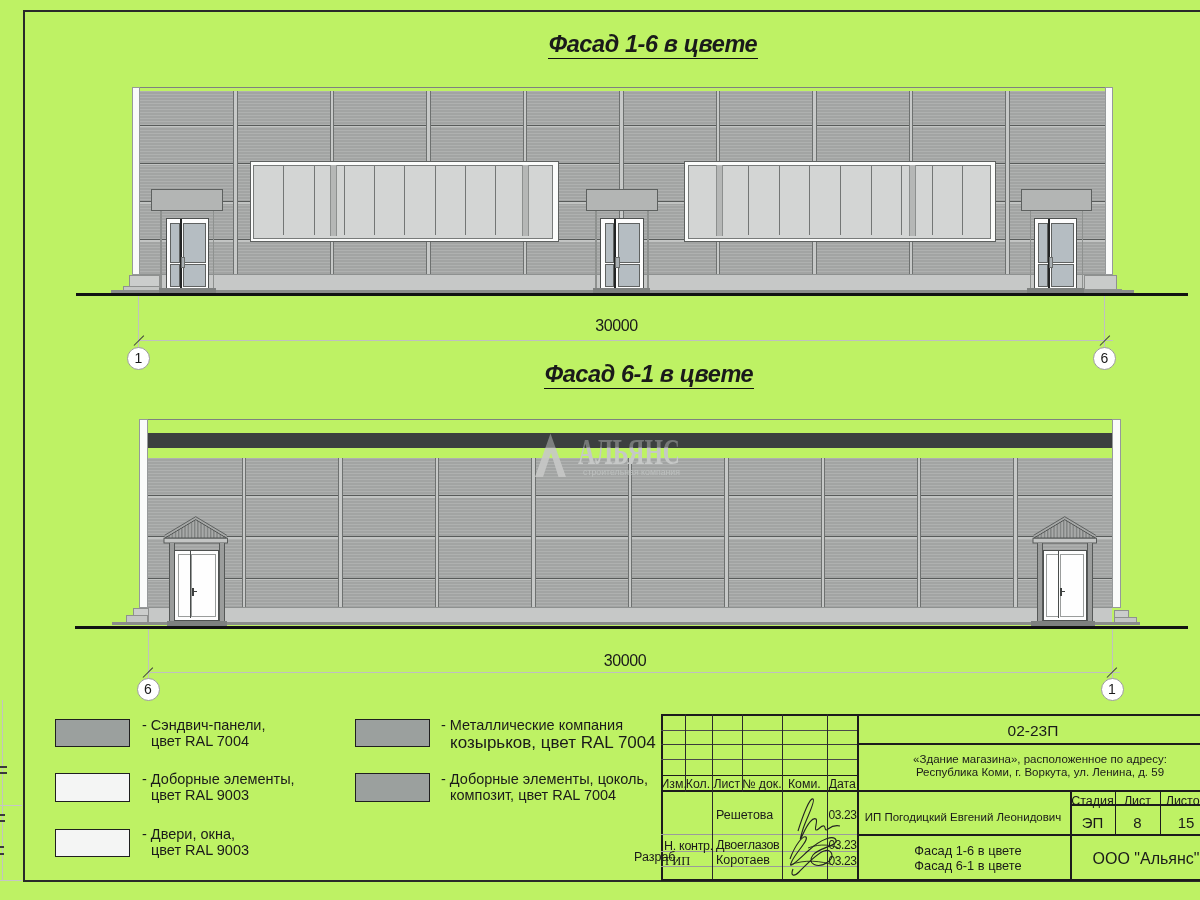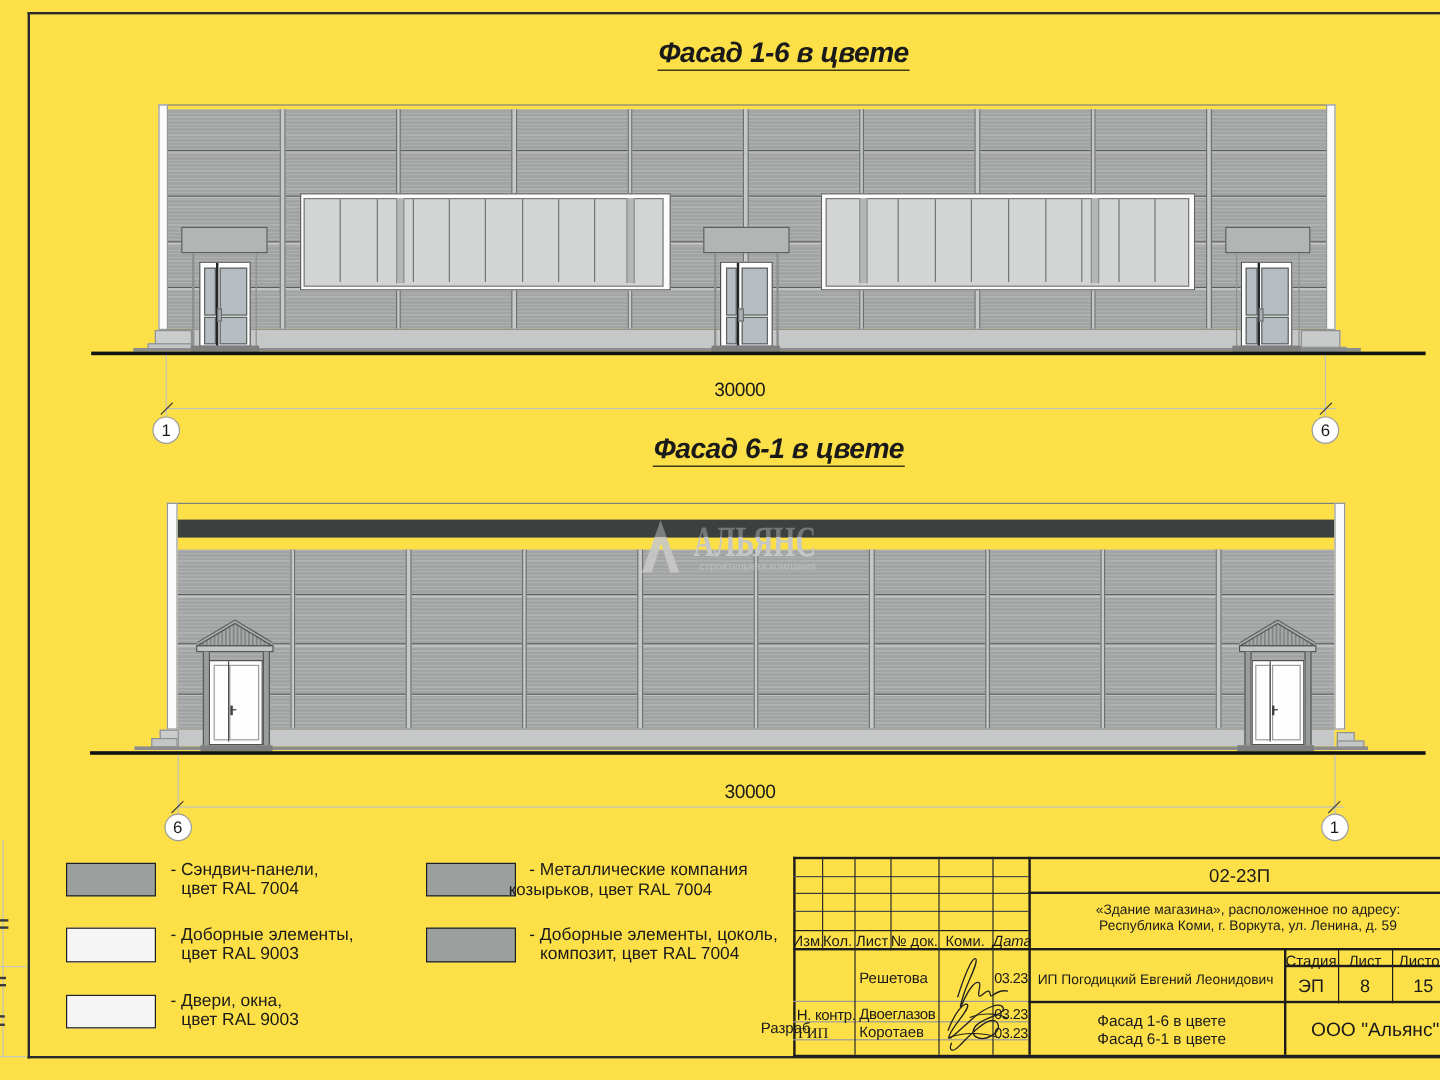--- a/index.html
+++ b/index.html
@@ -1,16 +1,16 @@
 <!DOCTYPE html>
 <html><head>
 <meta charset="utf-8">
 <style>
 html,body{margin:0;padding:0;background:#fff;}
-#page{position:relative;width:1200px;height:900px;background:#fde047;overflow:hidden;
+#page{position:relative;width:1200px;height:900px;background:#bef264;overflow:hidden;
   font-family:"Liberation Sans",sans-serif;}
 .abs{position:absolute;}
 .panels{background:repeating-linear-gradient(180deg,#afb1b0 0 1px,#a2a4a3 1px 3px);}
 .jl{height:1.9px;background:#c2c4c3;border-top:1.2px solid #585b5a;}
 .vdiv{width:2.6px;background:#c7c9c8;border-left:1px solid #6e7170;border-right:1px solid #6e7170;}
 .trim{background:#fafbfa;border:1px solid #96999a;}
 .band{background:#c6c8c7;border-top:1px solid #8e9190;}
 .canopy{background:#b3b5b4;border:1px solid #5d605f;}
 .post{width:1.7px;background:#8e918f;}
 .win{background:#fbfcfb;border:1px solid #5e6160;}
@@ -279,21 +279,21 @@
 <div class="abs t" style="left:151px;top:786.5px;font-size:14.5px;">цвет RAL 9003</div>
 
 <div class="abs" style="left:54.7px;top:829.1px;width:73.6px;height:26.4px;background:#f4f5f4;border:1.4px solid #1f1f1f;"></div>
 
 <div class="abs t" style="left:142px;top:826px;font-size:14.5px;">- Двери, окна,</div>
 <div class="abs t" style="left:151px;top:842px;font-size:14.5px;">цвет RAL 9003</div>
 
 <div class="abs" style="left:354.6px;top:719.1px;width:73.7px;height:26.3px;background:#9ba09e;border:1.4px solid #1f1f1f;"></div>
 
 <div class="abs t" style="left:441px;top:716.5px;font-size:14.5px;">- Металлические компания</div>
-<div class="abs t" style="left:424px;top:732.5px;font-size:14px;">козырьков, цвет RAL 7004</div>
+<div class="abs t" style="left:450px;top:732.5px;font-size:17px;">козырьков, цвет RAL 7004</div>
 
 <div class="abs" style="left:354.6px;top:773.3px;width:73.7px;height:26.8px;background:#9ba09e;border:1.4px solid #1f1f1f;"></div>
 
 <div class="abs t" style="left:441px;top:770.5px;font-size:14.5px;">- Доборные элементы, цоколь,</div>
 <div class="abs t" style="left:450px;top:786.5px;font-size:14.5px;">композит, цвет RAL 7004</div>
 
 <div class="abs" style="left:2.2px;top:700px;width:0.9px;height:180px;background:#c2c2c2;"></div>
 <div class="abs" style="left:0;top:805px;width:22px;height:0.9px;background:#c6c6c6;"></div>
 <div class="abs" style="left:0;top:880px;width:22px;height:0.9px;background:#c6c6c6;"></div>
 <div class="abs" style="left:0;top:766px;width:7px;height:2px;background:#3a3a3a;"></div>
@@ -326,21 +326,21 @@
 <div class="abs tb" style="left:857.2px;top:714px;width:2px;height:164.6px;"></div>
 <div class="abs tb" style="left:1070px;top:790px;width:2px;height:88.6px;"></div>
 <div class="abs tb" style="left:1114.8px;top:790px;width:1.7px;height:46.2px;"></div>
 <div class="abs tb" style="left:1159.8px;top:790px;width:1.7px;height:46.2px;"></div>
 
 <div class="abs t" style="left:660.5px;top:776.5px;width:24px;text-align:center;font-size:12.3px;">Изм.</div>
 <div class="abs t" style="left:684.5px;top:776.5px;width:27px;text-align:center;font-size:12.3px;">Кол.</div>
 <div class="abs t" style="left:711.8px;top:776.5px;width:30px;text-align:center;font-size:12.3px;">Лист</div>
 <div class="abs t" style="left:742.2px;top:776.5px;width:39px;text-align:center;font-size:12.3px;">№ док.</div>
 <div class="abs t" style="left:781.8px;top:776.5px;width:45px;text-align:center;font-size:12.3px;">Коми.</div>
-<div class="abs t" style="left:827.3px;top:776.5px;width:30px;text-align:center;font-size:12.3px;font-style:italic;">Дата</div>
+<div class="abs t" style="left:827.3px;top:776.5px;width:30px;text-align:center;font-size:12.3px;">Дата</div>
 
 <div class="abs t" style="left:634px;top:806px;font-size:12.5px;margin-top:44px;">Разраб.</div>
 <div class="abs t" style="left:716px;top:807.5px;font-size:12.5px;">Решетова</div>
 <div class="abs t" style="left:828px;top:807.5px;width:29px;text-align:center;font-size:12px;letter-spacing:-0.4px;">03.23</div>
 
 <div class="abs t" style="left:664px;top:838.5px;font-size:12.5px;letter-spacing:-0.3px;">Н. контр.</div>
 <div class="abs t" style="left:716px;top:837.5px;font-size:12.5px;letter-spacing:-0.3px;">Двоеглазов</div>
 <div class="abs t" style="left:828px;top:838px;width:29px;text-align:center;font-size:12px;letter-spacing:-0.4px;">03.23</div>
 
 <div class="abs t" style="left:665px;top:853.5px;font-size:12.5px;font-family:Liberation Serif, serif;">ГИП</div>

